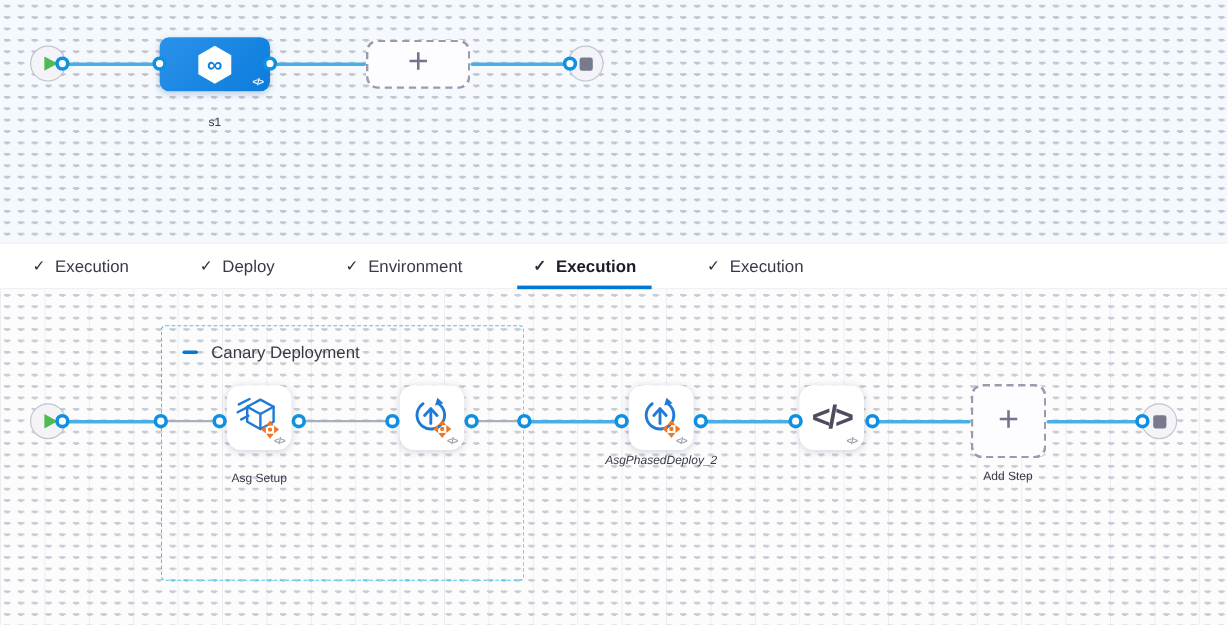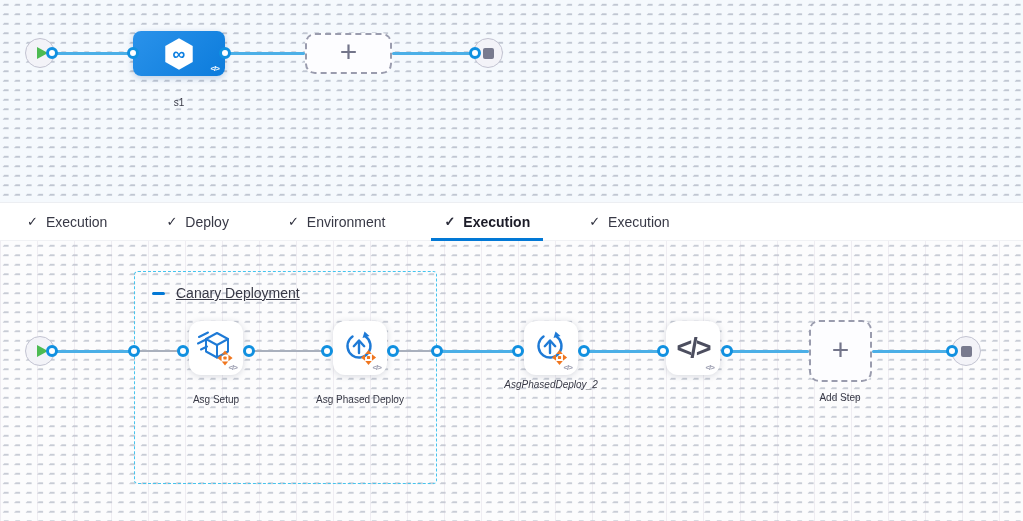--- a/index.html
+++ b/index.html
@@ -82,21 +82,21 @@
     z-index:5; cursor:pointer; top:80px;
   }
   .shell-glyph { font-size:27px; font-weight:700; letter-spacing:-2px; color:#4c4e5f; }
   .group-box {
     position:absolute; left:134px; top:30px; width:303px; height:213px;
     border:1px dashed #45c4ee; border-radius:4px; z-index:1;
     padding:13px 0 0 17px;
   }
   .group-head { display:flex; align-items:center; gap:11px; }
   .collapse-dash { width:13px; height:3px; background:#0278d5; border-radius:2px; cursor:pointer; }
-  .group-title { font-size:14px; color:#383946;text-decoration:underline; }
+  .group-title { font-size:14px; color:#383946; }
 </style>
 </head>
 <body>
 
 <div class="screen">
 
   <div class="canvas canvas-top">
     <div class="node-circle" style="left:25px; top:38px;">
       <div class="play-tri"></div>
     </div>
@@ -249,18 +249,17 @@
     <div class="add-box" style="left:809px; top:79px; width:63px; height:62px;">
       <span class="plus">+</span>
     </div>
     <div class="wire" style="left:872px; top:108.5px; width:80px;"></div>
     <div class="port" style="left:952px; top:110px;"></div>
     <div class="node-circle" style="left:951px; top:95px;">
       <div class="stop-sq"></div>
     </div>
 
     <div class="node-label" style="left:216px; top:151px; width:100px;">Asg Setup</div>
-    <div class="node-label" style="left:360px; top:151px; width:92px;">Asg Phased Deploy</div>
     <div class="node-label" style="left:551px; top:136px; width:104px; overflow-wrap:anywhere;font-style:italic;">AsgPhasedDeploy_2</div>
     <div class="node-label" style="left:840px; top:149px; width:100px;">Add Step</div>
   </div>
 
 </div>
 
 </body></html>

